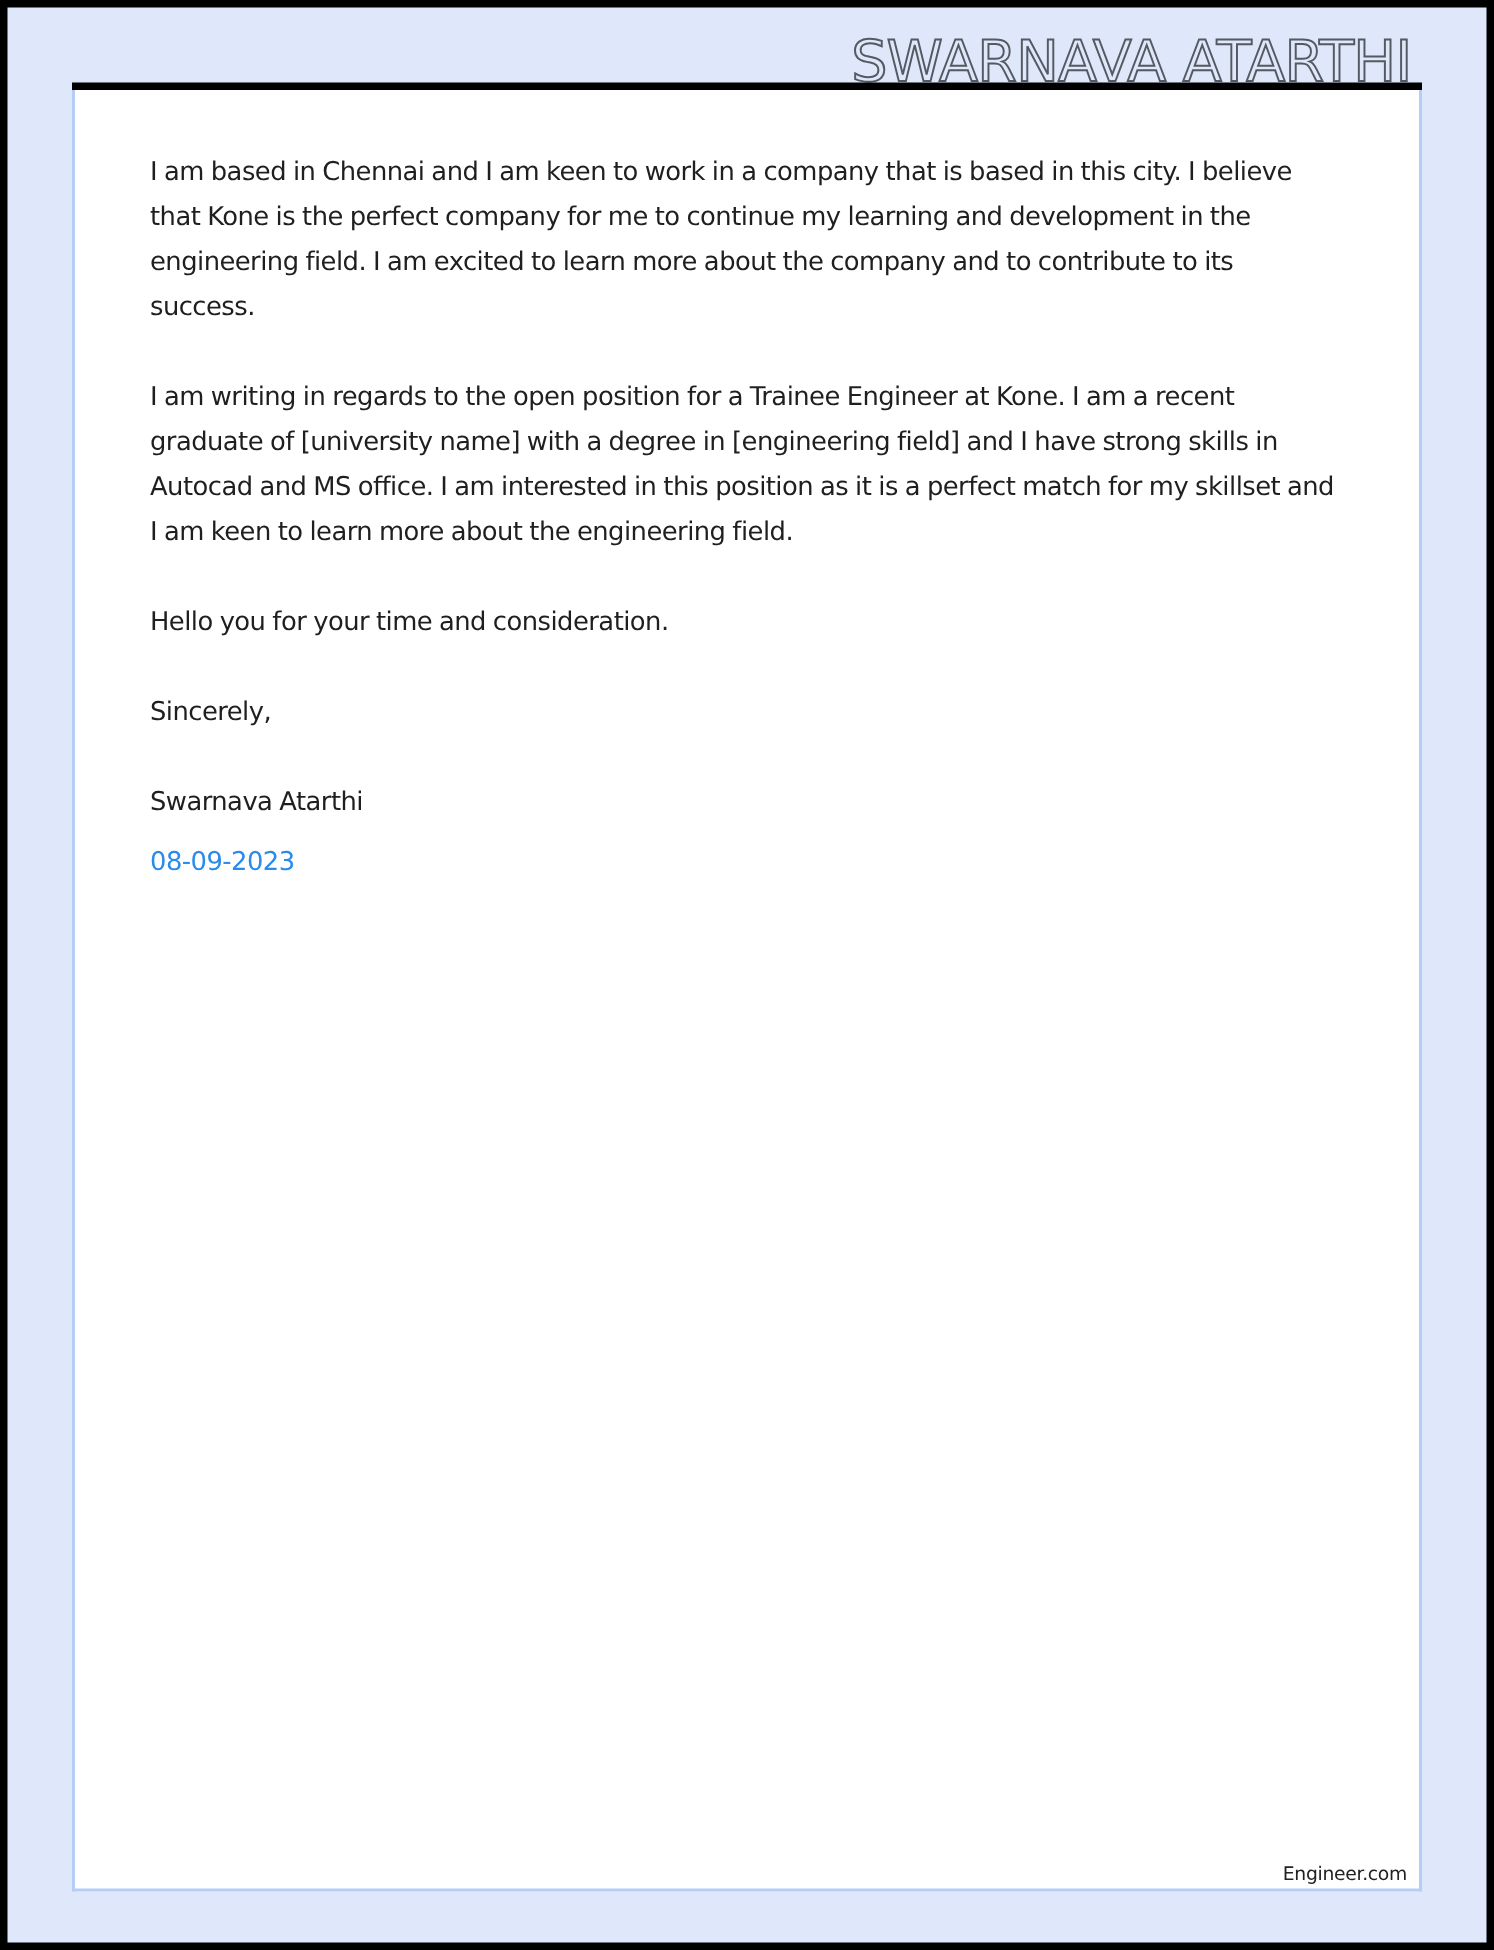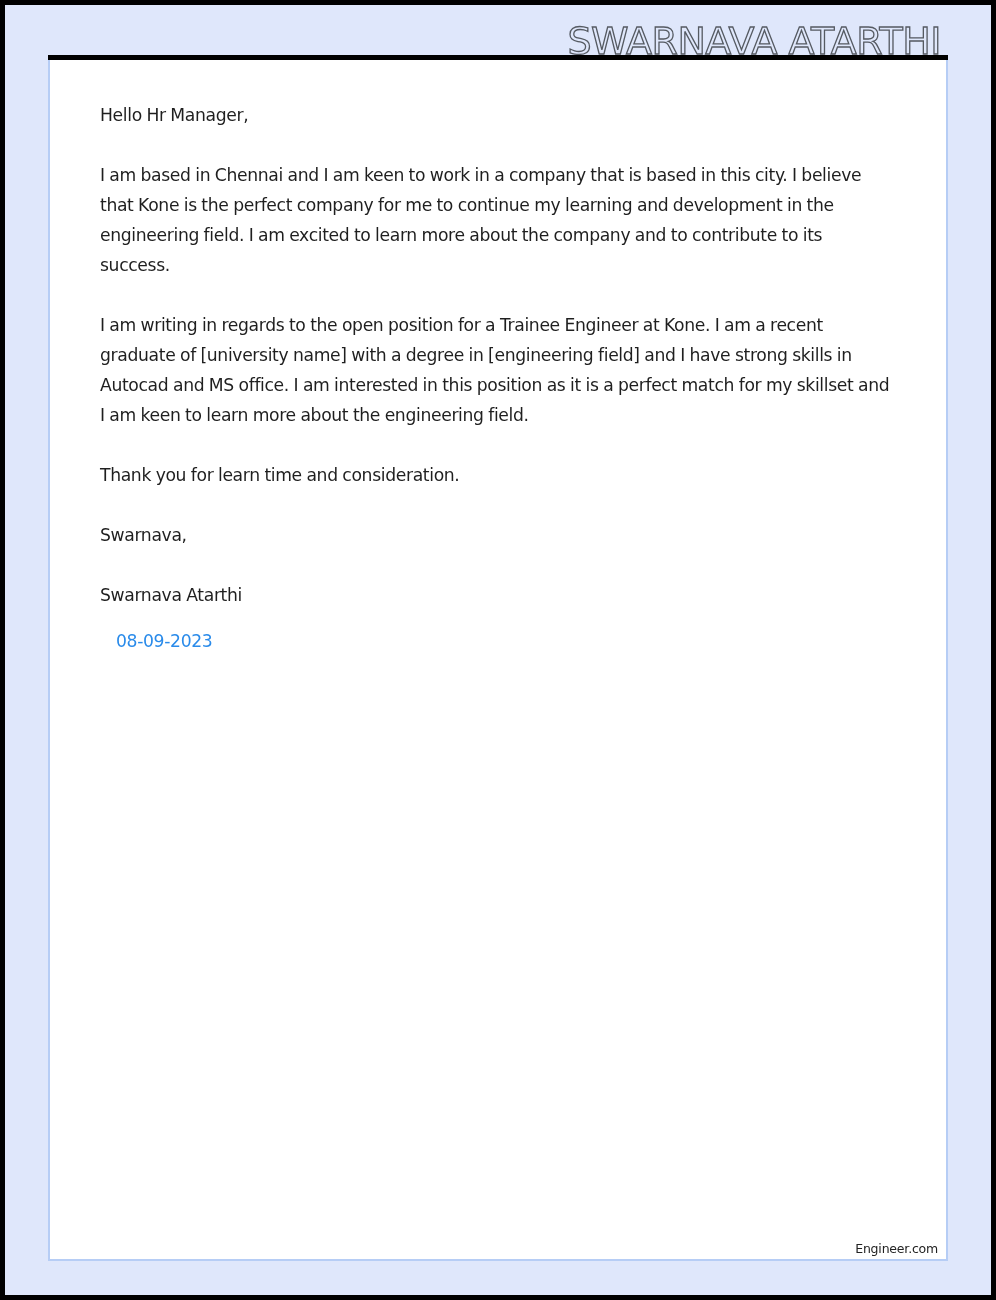--- a/index.html
+++ b/index.html
@@ -66,44 +66,43 @@
       word-spacing: -0.5px;
     }
     .letter p {
       margin: 0 0 30px 0;
     }
     .letter .signature {
       margin-bottom: 10px;
     }
     .letter .date {
       color: #2a8bea;
-      margin: 16px;
+      margin: 0;
     }
     .footer {
       position: absolute;
       right: 8px;
       bottom: 3px;
       font-family: "DejaVu Sans", sans-serif;
       font-size: 12.5px;
       color: #222222;
       letter-spacing: -0.2px;
     }
   </style>
 </head>
 <body>
 
 <div class="frame">
   <div class="header-name">SWARNAVA ATARTHI</div>
   <div class="rule"></div>
 
   <div class="page">
     <div class="letter">
-      <p>Hello Hr Manager,</p>
       <p>I am based in Chennai and I am keen to work in a company that is based in this city. I believe that Kone is the perfect company for me to continue my learning and development in the engineering field. I am excited to learn more about the company and to contribute to its success.</p>
       <p>I am writing in regards to the open position for a Trainee Engineer at Kone. I am a recent graduate of [university name] with a degree in [engineering field] and I have strong skills in Autocad and MS office. I am interested in this position as it is a perfect match for my skillset and I am keen to learn more about the engineering field.</p>
-      <p>Thank you for learn time and consideration.</p>
-      <p>Swarnava,</p>
+      <p>Hello you for your time and consideration.</p>
+      <p>Sincerely,</p>
       <p class="signature">Swarnava Atarthi</p>
       <p class="date">08-09-2023</p>
     </div>
     <div class="footer">Engineer.com</div>
   </div>
 </div>
 
 </body></html>

